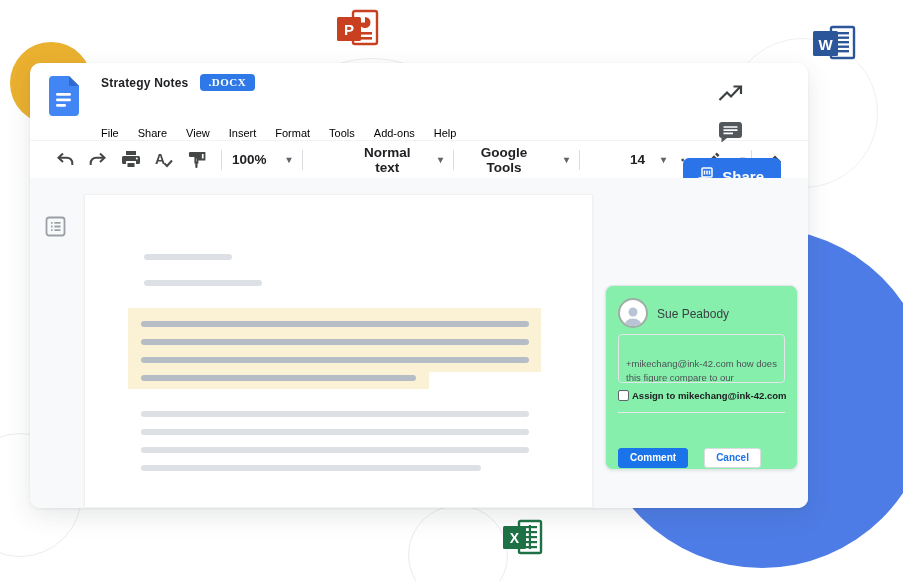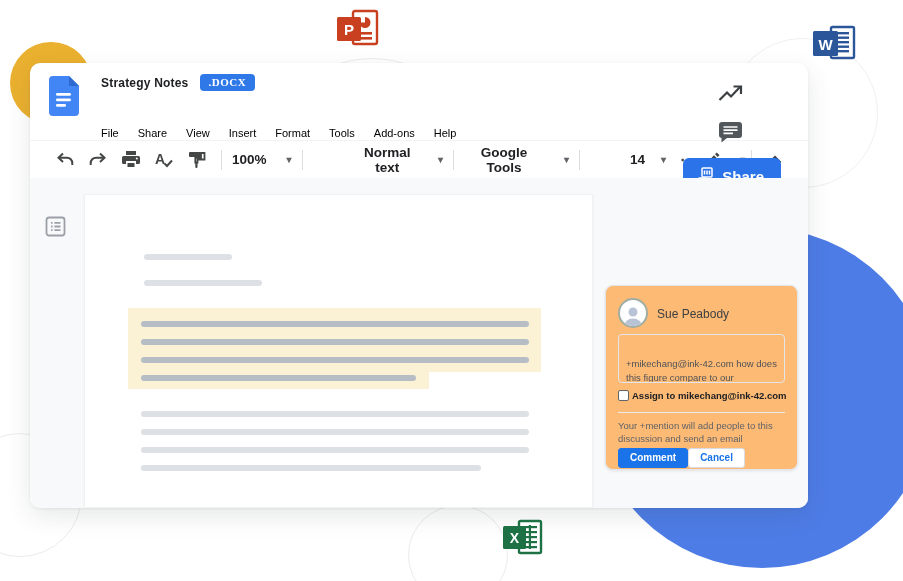--- a/index.html
+++ b/index.html
@@ -71,33 +71,33 @@
   .l-h1 { left:56px; top:126px; width:388px; }
   .l-h2 { left:56px; top:144px; width:388px; }
   .l-h3 { left:56px; top:162px; width:388px; }
   .l-h4 { left:56px; top:180px; width:275px; }
   .l-b1 { left:56px; top:216px; width:388px; }
   .l-b2 { left:56px; top:234px; width:388px; }
   .l-b3 { left:56px; top:252px; width:388px; }
   .l-b4 { left:56px; top:270px; width:340px; }
 
   
-  .comment-card { position:absolute; left:575px; top:107px; width:193px; height:185px; background:#fdba74;
+  .comment-card { position:absolute; left:575px; top:107px; width:193px; height:185px; background:#86efac;
                   border:1px solid #e3e5e8; border-radius:8px; box-shadow:0 1px 3px rgba(60,64,67,.12); }
   .cc-avatar { position:absolute; left:12px; top:12px; width:30px; height:30px; border-radius:50%;
                border:2px solid #9fada4; background:#fff; overflow:hidden; display:flex; align-items:flex-end; justify-content:center; }
   .cc-name { position:absolute; left:51px; top:21px; font-size:12px; color:#3c4043; }
   .cc-input { position:absolute; left:12px; top:48px; width:167px; height:49px; border:1px solid #e3e5e8;
               border-radius:4px; padding:22px 7px; font-size:9.5px; line-height:1.45; color:#4d5156; overflow:hidden; }
   .cc-assign { position:absolute; left:12px; top:104px; display:flex; align-items:center; }
   .cc-checkbox { width:11px; height:11px; border:1.5px solid #616569; border-radius:2px; background:#fff; }
   .cc-assign-label { margin-left:3px; font-size:9.5px; font-weight:700; color:#202124; }
   .cc-divider { position:absolute; left:12px; right:12px; top:126px; height:1px; background:#e8eaed; }
   .cc-note { position:absolute; left:12px; top:134px; width:170px; font-size:9.5px; line-height:1.35; color:#5f6368; }
-  .cc-actions { position:absolute; left:12px; top:162px; display:flex; gap:0; }
+  .cc-actions { position:absolute; left:12px; top:162px; display:flex; gap:16px; }
   .cc-comment-btn { background:#1a73e8; color:#fff; border:1px solid #1a73e8; border-radius:3px;
                     font-family:inherit; font-size:10px; font-weight:700; padding:3px 11px 4px; }
   .cc-cancel-btn { background:#fff; color:#1a73e8; border:1px solid #dadce0; border-radius:3px;
                    font-family:inherit; font-size:10px; font-weight:700; padding:3px 11px 4px; }
 </style>
 </head>
 <body>
 
 <div class="stage">
 
@@ -330,21 +330,20 @@
 
         <div class="cc-input">+mikechang@ink-42.com how does this figure compare to our benchmark?</div>
 
         <div class="cc-assign">
           <span class="cc-checkbox"></span>
           <span class="cc-assign-label">Assign to mikechang@ink-42.com</span>
         </div>
 
         <div class="cc-divider"></div>
 
-        <div class="cc-note">Your +mention will add people to this discussion and send an email</div>
 
         <div class="cc-actions">
           <button class="cc-comment-btn">Comment</button>
           <button class="cc-cancel-btn">Cancel</button>
         </div>
       </div>
     </div>
   </div>
 </div>
 

